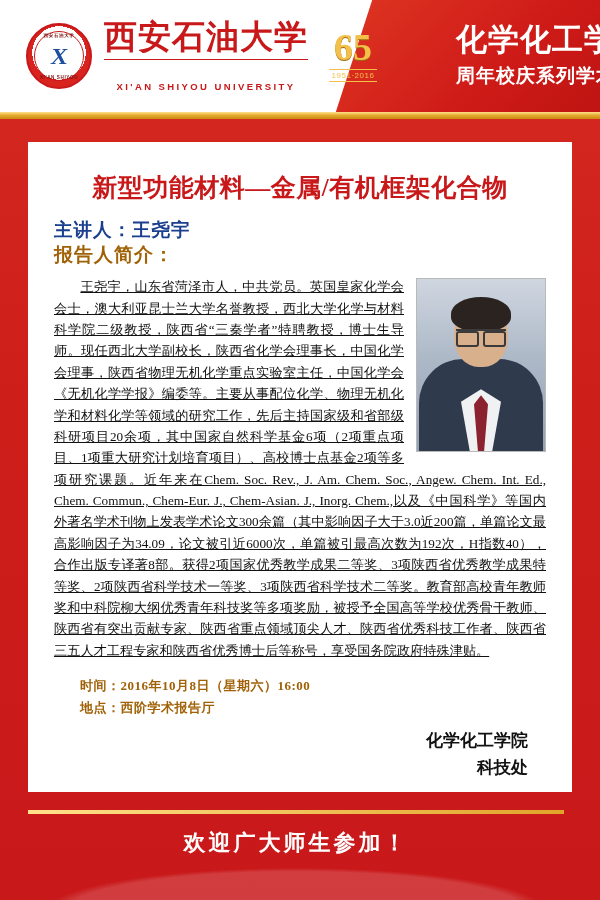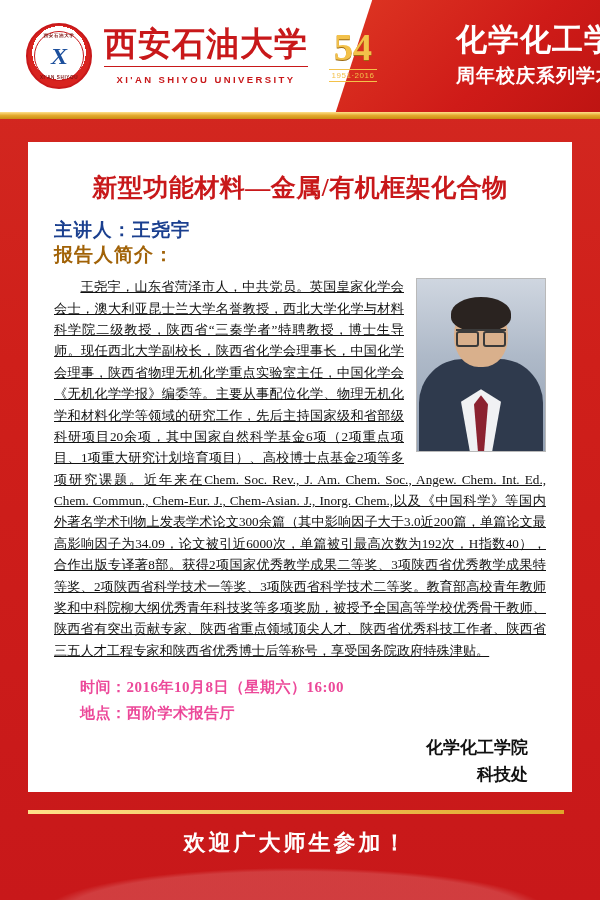--- a/index.html
+++ b/index.html
@@ -96,21 +96,21 @@
     line-height: 1.05;
     white-space: nowrap;
   }
   .univ-en {
     margin-top: 5px;
     font-size: 9.5px;
     font-weight: bold;
     color: #c8181a;
     letter-spacing: 2.4px;
     border-top: 1.5px solid #c8181a;
-    padding-top: 7px;
+    padding-top: 21px;
     text-align: center;
     white-space: nowrap;
   }
 
   .header-right {
     flex: 1 1 auto;
     background: linear-gradient(135deg, #e03a24 0%, #cf1b18 55%, #b81210 100%);
     position: relative;
     display: flex;
     align-items: center;
@@ -318,23 +318,23 @@
     text-indent: 2em;
     text-decoration: underline;
   }
 
   .meta {
     clear: both;
     margin-top: 14px;
   }
   .meta-row {
     font-family: "Liberation Serif", serif;
-    font-size: 15px;
-    font-weight: bold;
-    color: #ec4899;
+    font-size: 13px;
+    font-weight: bold;
+    color: #a16207;
     letter-spacing: 0.5px;
     line-height: 1.7;
     padding-left: 26px;
   }
   .signature {
     margin-top: 8px;
     text-align: right;
     font-family: "Liberation Serif", serif;
     font-size: 17px;
     font-weight: bold;
@@ -393,21 +393,21 @@
         <div class="mark">X</div>
         <div class="ring-text-bottom">XI'AN SHIYOU</div>
       </div>
       <div class="univ-names">
         <div class="univ-cn">西安石油大学</div>
         <div class="univ-en">XI'AN SHIYOU UNIVERSITY</div>
       </div>
     </div>
     <div class="header-right">
       <div class="anniv">
-        <div class="num">54</div>
+        <div class="num">65</div>
         <div class="years">1951·2016</div>
       </div>
       <div class="header-titles">
         <div class="header-title-main">化学化工学院</div>
         <div class="header-title-sub">周年校庆系列学术报告</div>
       </div>
     </div>
   </div>
   <div class="gold-bar"></div>
 

